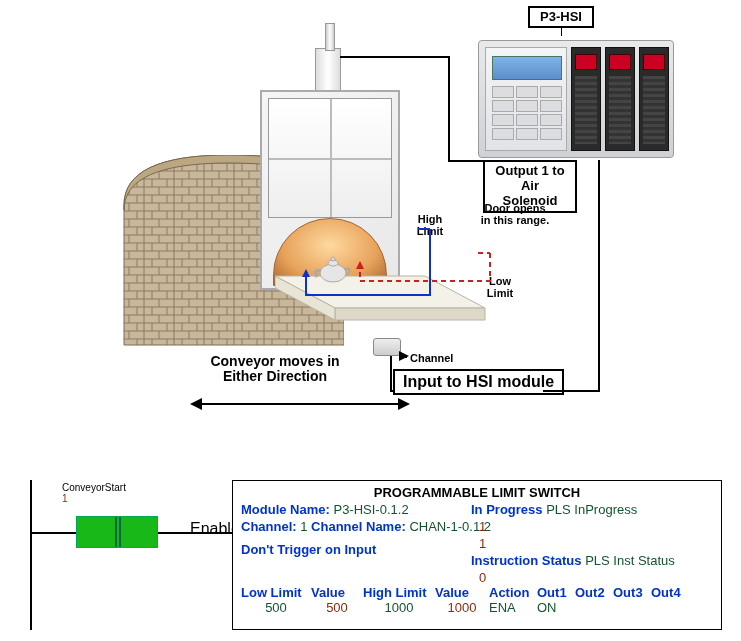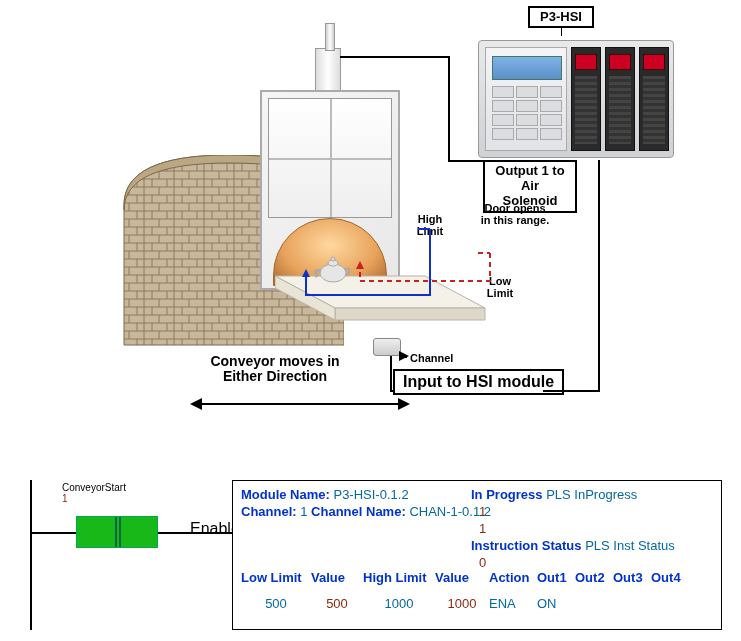--- a/index.html
+++ b/index.html
@@ -66,27 +66,27 @@
   .rung { position:absolute; top:52px; height:2px; background:#000; }
   .contact { position:absolute; top:36px; width:82px; height:32px; background:#18b818; border:1px solid #0a5; }
   .contact .gap { position:absolute; left:38px; top:0; width:6px; height:100%; background:#fff0; border-left:2px solid #064; border-right:2px solid #064; }
   .contact-lbl { position:absolute; font-size:10px; text-align:left; }
   .enable-lbl { position:absolute; font-size:16px; top: 40px; left: 168px; }
 
   .pls { position:absolute; left: 210px; top: 0; right: 0; bottom: 0; border:1px solid #000; padding: 4px 8px 2px 8px; font-size: 13px; background:#fff; }
   .pls-title { text-align:center; font-weight:bold; font-size:13px; }
   .pls-grid { display:grid; grid-template-columns: 220px 1fr; column-gap: 10px; }
   .blue { color:#0033cc; font-weight:bold; }
-  .blk { color:#0369a1; }
+  .blk { color:#14532d; }
   .red { color:#8a2a0f; }
   .row { margin-top: 2px; white-space: nowrap; }
   .col-right .row { margin-top: 2px; }
   .tbl-head { margin-top: 0; display:grid; grid-template-columns: 70px 52px 72px 54px 48px 38px 38px 38px 38px; font-size:13px; }
   .tbl-head span.h { color:#0033cc; font-weight:bold; }
-  .tbl-row { display:grid; grid-template-columns: 70px 52px 72px 54px 48px 38px 38px 38px 38px; font-size:13px;margin-top:11px; }
+  .tbl-row { display:grid; grid-template-columns: 70px 52px 72px 54px 48px 38px 38px 38px 38px; font-size:13px; }
   .center { text-align:center; }
 </style>
 </head>
 <body>
 
 <div class="diagram">
 
   <div class="kiln">
     <div class="brick-wall">
       <svg viewBox="0 0 230 200">
@@ -212,24 +212,26 @@
       <div class="gap"></div>
     </div>
   <div class="rung" style="left:136px; width:74px;"></div>
   <div class="contact-lbl" style="left:40px; top:2px; width:110px;">
     <span>ConveyorStart</span><br>
     <span class="red">1</span>
   </div>
   <div class="enable-lbl">Enable</div>
 
   <div class="pls">
+    <div class="pls-title">PROGRAMMABLE LIMIT SWITCH</div>
     <div class="pls-grid">
       <div class="col-left">
         <div class="row"><span class="blue">Module Name:</span> <span class="blk">P3-HSI-0.1.2</span></div>
         <div class="row"><span class="blue">Channel:</span> <span class="blk">1</span> <span class="blue">Channel Name:</span> <span class="blk">CHAN-1-0.1.2</span></div>
+        <div class="row" style="margin-top:8px;"><span class="blue">Don't Trigger on Input</span></div>
       </div>
       <div class="col-right">
         <div class="row"><span class="blue">In Progress</span> <span class="blk">PLS InProgress</span></div>
         <div class="row red" style="margin-left:8px;">1</div>
         <div class="row red" style="margin-left:8px;">1</div>
         <div class="row"><span class="blue">Instruction Status</span> <span class="blk">PLS Inst Status</span></div>
         <div class="row red" style="margin-left:8px;">0</div>
       </div>
     </div>
     <div class="tbl-head">

